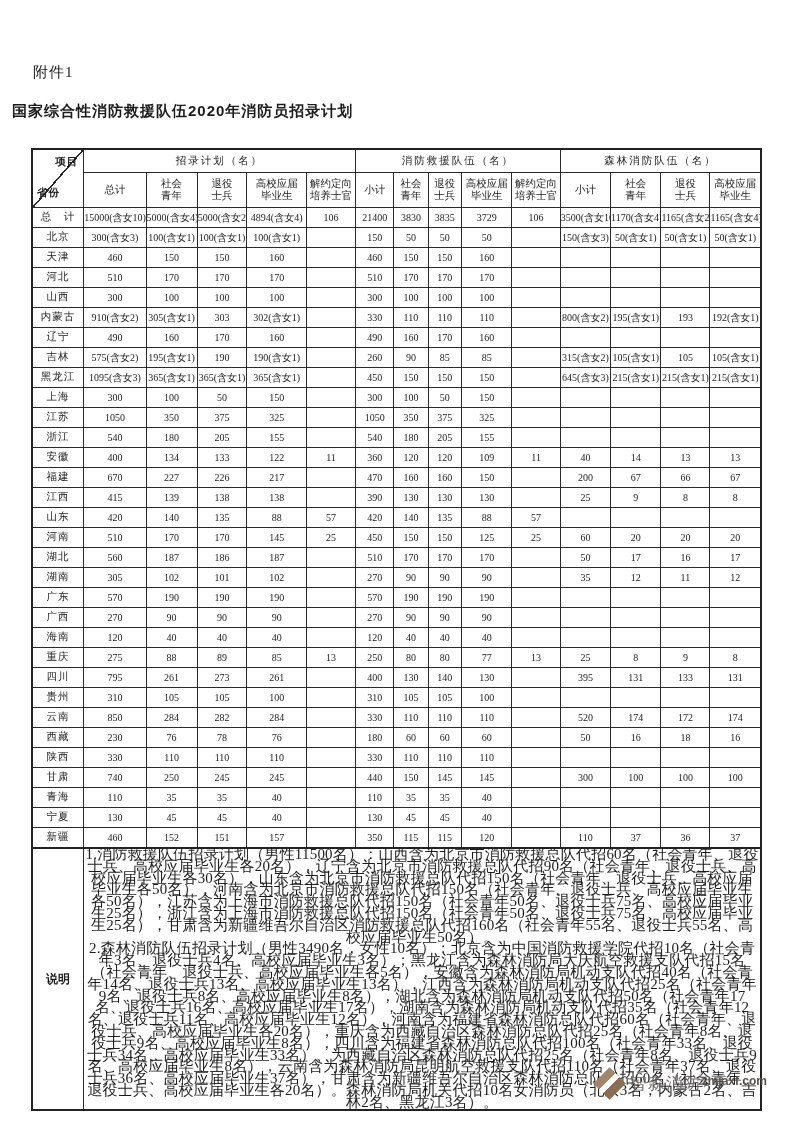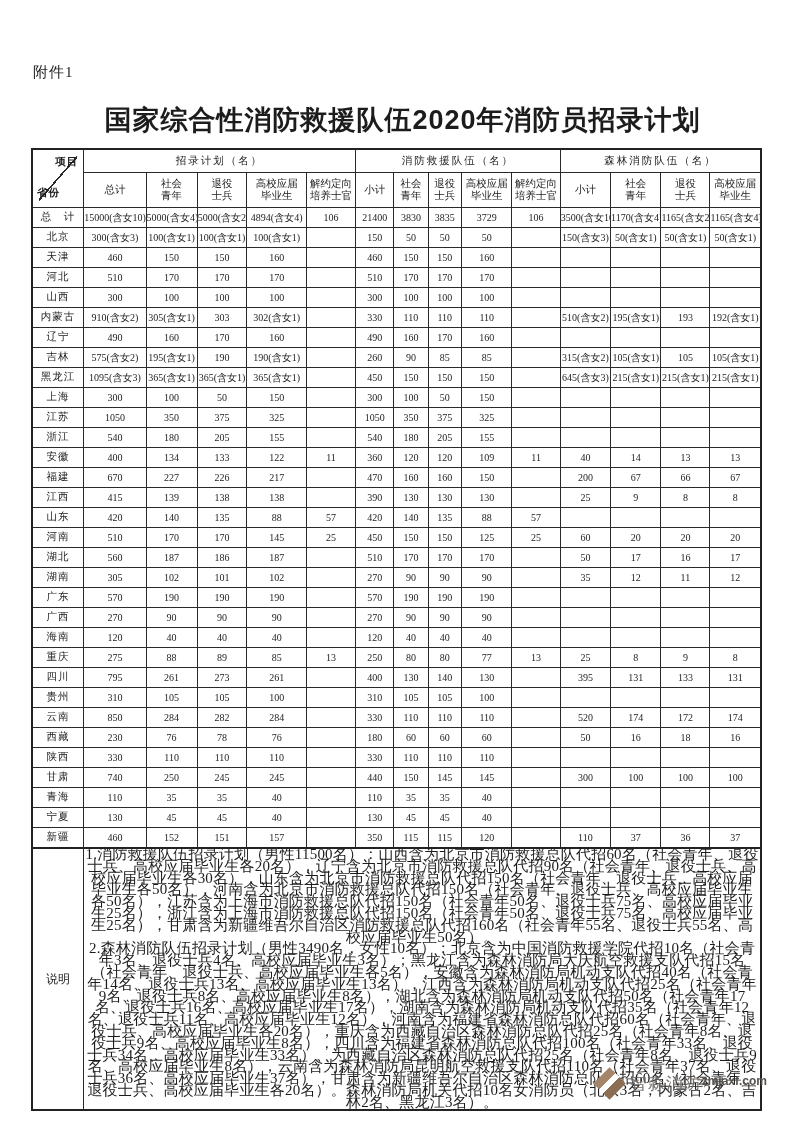--- a/index.html
+++ b/index.html
@@ -4,22 +4,22 @@
 <style>
   html,body{margin:0;padding:0;background:#e9e9e9;}
   .page{
     position:relative;width:793px;height:1122px;background:#ffffff;
     margin:0 auto;overflow:hidden;
     font-family:"Liberation Serif","DejaVu Serif",serif;
     color:#1c1c1c;
   }
   .attachment{position:absolute;left:33px;top:63px;font-size:15px;letter-spacing:1px;}
   .doc-title{
-    position:absolute;left:0;right:0;top:102px;text-align:center;
-    font-size:27px;font-weight:700;letter-spacing:1px;
+    position:absolute;left:0;right:0;top:102px;text-align:left;
+    font-size:15px;font-weight:700;letter-spacing:1px;
     font-family:"Liberation Sans","DejaVu Sans",sans-serif;
     padding-left:12px;
   }
   table.main{
     position:absolute;left:31px;top:148px;width:731px;
     border-collapse:collapse;table-layout:fixed;
     border:2px solid #222;
   }
   table.main th,table.main td{
     border:1px solid #2a2a2a;padding:0;text-align:center;vertical-align:middle;
@@ -29,28 +29,27 @@
   tr.group-row th{height:22px;letter-spacing:2px;}
   tr.cols-row th{height:34px;}
   tbody td{height:19px;font-size:10px;line-height:1;white-space:nowrap;}
   tbody td.prov{font-size:10.5px;letter-spacing:1px;}
   
   th.corner{
     position:relative;font-weight:700;font-size:10.5px;padding:0;
     background:linear-gradient(to bottom right,
       transparent calc(50% - 0.8px), #2a2a2a calc(50% - 0.8px),
       #2a2a2a calc(50% + 0.8px), transparent calc(50% + 0.8px));
-    border-radius:25px;
   }
   th.corner .c-top{position:absolute;top:6px;right:5px;letter-spacing:1px;}
   th.corner .c-bottom{position:absolute;bottom:8px;left:4px;letter-spacing:1px;}
   
   tr.notes-row td{border-top:2px solid #222;}
   td.note-label{
-    font-weight:400;font-size:12px;
+    font-weight:700;font-size:12px;
     width:14px;white-space:normal;word-break:break-all;
     line-height:46px;vertical-align:middle;
   }
   td.note-body{
     text-align:justify;vertical-align:top;
     padding:4px 6px 5px 7px;
     font-size:15px;line-height:11.8px;
     white-space:normal;letter-spacing:0.2px;
   }
   td.note-body p{margin:0;}
@@ -222,21 +221,21 @@
           <td>910(含女2)</td>
           <td>305(含女1)</td>
           <td>303</td>
           <td>302(含女1)</td>
           <td></td>
           <td>330</td>
           <td>110</td>
           <td>110</td>
           <td>110</td>
           <td></td>
-          <td>510(含女2)</td>
+          <td>800(含女2)</td>
           <td>195(含女1)</td>
           <td>193</td>
           <td>192(含女1)</td>
         </tr>
         <tr>
           <td class="prov">辽宁</td>
           <td>490</td>
           <td>160</td>
           <td>170</td>
           <td>160</td>

